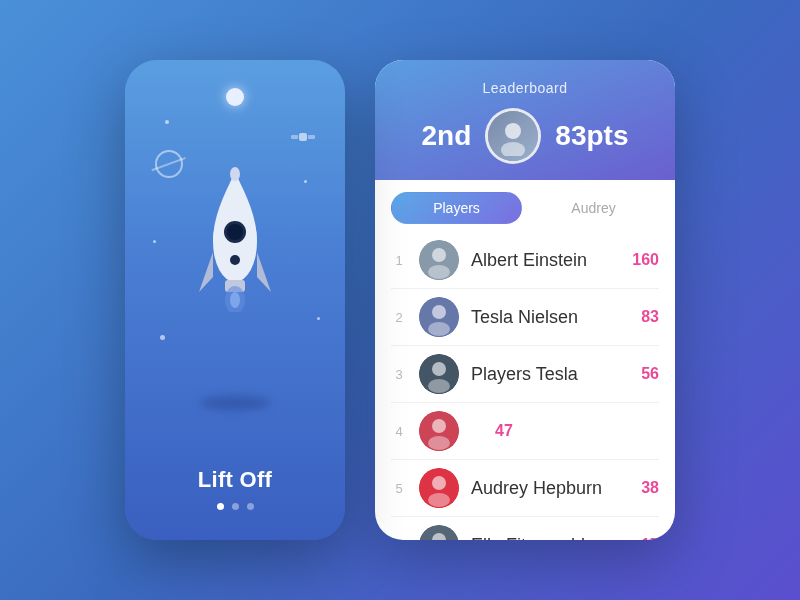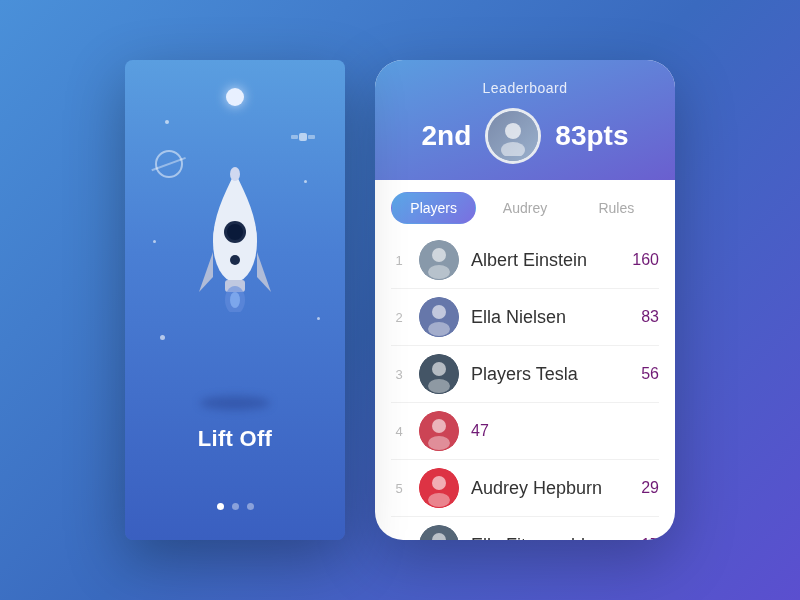--- a/index.html
+++ b/index.html
@@ -14,29 +14,28 @@
       gap: 30px;
       font-family: -apple-system, BlinkMacSystemFont, 'Segoe UI', sans-serif;
       overflow: hidden;
     }
 
     
     .left-card {
       width: 220px;
       height: 480px;
       background: linear-gradient(180deg, #5a9ee0 0%, #4a7fd4 40%, #3a5fc0 100%);
-      border-radius: 8px;
+      border-radius: 32px;
       display: flex;
       flex-direction: column;
       align-items: center;
       justify-content: flex-end;
       padding-bottom: 30px;
       position: relative;
       box-shadow: 0 20px 60px rgba(0,0,0,0.3);
-      gap: 41px;
     }
 
     .rocket-scene {
       position: absolute;
       top: 0;
       left: 0;
       right: 0;
       bottom: 120px;
       display: flex;
       align-items: center;
@@ -315,22 +314,23 @@
 
     .player-name {
       flex: 1;
       font-size: 18px;
       font-weight: 500;
       color: #333;
     }
 
     .player-score {
       font-size: 16px;
-      font-weight: 400;
-      color: #701a75;
+      font-weight: 700;
+      color: #ec4899;
+      margin-left: 24px;
     }
 
     .divider {
       height: 1px;
       background: #f0f0f0;
       margin: 0 16px;
     }
   </style>
 </head>
 <body>
@@ -402,21 +402,20 @@
           </svg>
         </div>
       </div>
       <span class="pts-label">83pts</span>
     </div>
   </div>
 
   <div class="tabs-row">
     <div class="tab active">Players</div>
     <div class="tab">Audrey</div>
-    <div class="tab">Rules</div>
   </div>
 
   <div class="players-list" id="players-list">
   <div class="player-row">
       <div class="player-rank">1</div>
       <div class="player-avatar">
         <div class="avatar-circle" style="background:#8899aa;">
           <svg width="40" height="40" viewBox="0 0 40 40">
             <rect width="40" height="40" rx="20" fill="#8899aa"></rect>
             <circle cx="20" cy="15" r="7" fill="rgba(255,255,255,0.6)"></circle>
@@ -432,21 +431,21 @@
       <div class="player-rank">2</div>
       <div class="player-avatar">
         <div class="avatar-circle" style="background:#6677aa;">
           <svg width="40" height="40" viewBox="0 0 40 40">
             <rect width="40" height="40" rx="20" fill="#6677aa"></rect>
             <circle cx="20" cy="15" r="7" fill="rgba(255,255,255,0.6)"></circle>
             <ellipse cx="20" cy="32" rx="11" ry="7" fill="rgba(255,255,255,0.4)"></ellipse>
           </svg>
         </div>
       </div>
-      <div class="player-name">Ella Nielsen</div>
+      <div class="player-name">Tesla Nielsen</div>
       <div class="player-score">83</div>
     </div>
       <div class="divider"></div>
       <div class="player-row">
       <div class="player-rank">3</div>
       <div class="player-avatar">
         <div class="avatar-circle" style="background:#445566;">
           <svg width="40" height="40" viewBox="0 0 40 40">
             <rect width="40" height="40" rx="20" fill="#445566"></rect>
             <circle cx="20" cy="15" r="7" fill="rgba(255,255,255,0.6)"></circle>
@@ -477,21 +476,21 @@
       <div class="player-avatar">
         <div class="avatar-circle" style="background:#dd3344;">
           <svg width="40" height="40" viewBox="0 0 40 40">
             <rect width="40" height="40" rx="20" fill="#dd3344"></rect>
             <circle cx="20" cy="15" r="7" fill="rgba(255,255,255,0.6)"></circle>
             <ellipse cx="20" cy="32" rx="11" ry="7" fill="rgba(255,255,255,0.4)"></ellipse>
           </svg>
         </div>
       </div>
       <div class="player-name">Audrey Hepburn</div>
-      <div class="player-score">29</div>
+      <div class="player-score">38</div>
     </div>
       <div class="divider"></div>
       <div class="player-row">
       <div class="player-rank">6</div>
       <div class="player-avatar">
         <div class="avatar-circle" style="background:#556677;">
           <svg width="40" height="40" viewBox="0 0 40 40">
             <rect width="40" height="40" rx="20" fill="#556677"></rect>
             <circle cx="20" cy="15" r="7" fill="rgba(255,255,255,0.6)"></circle>
             <ellipse cx="20" cy="32" rx="11" ry="7" fill="rgba(255,255,255,0.4)"></ellipse>

